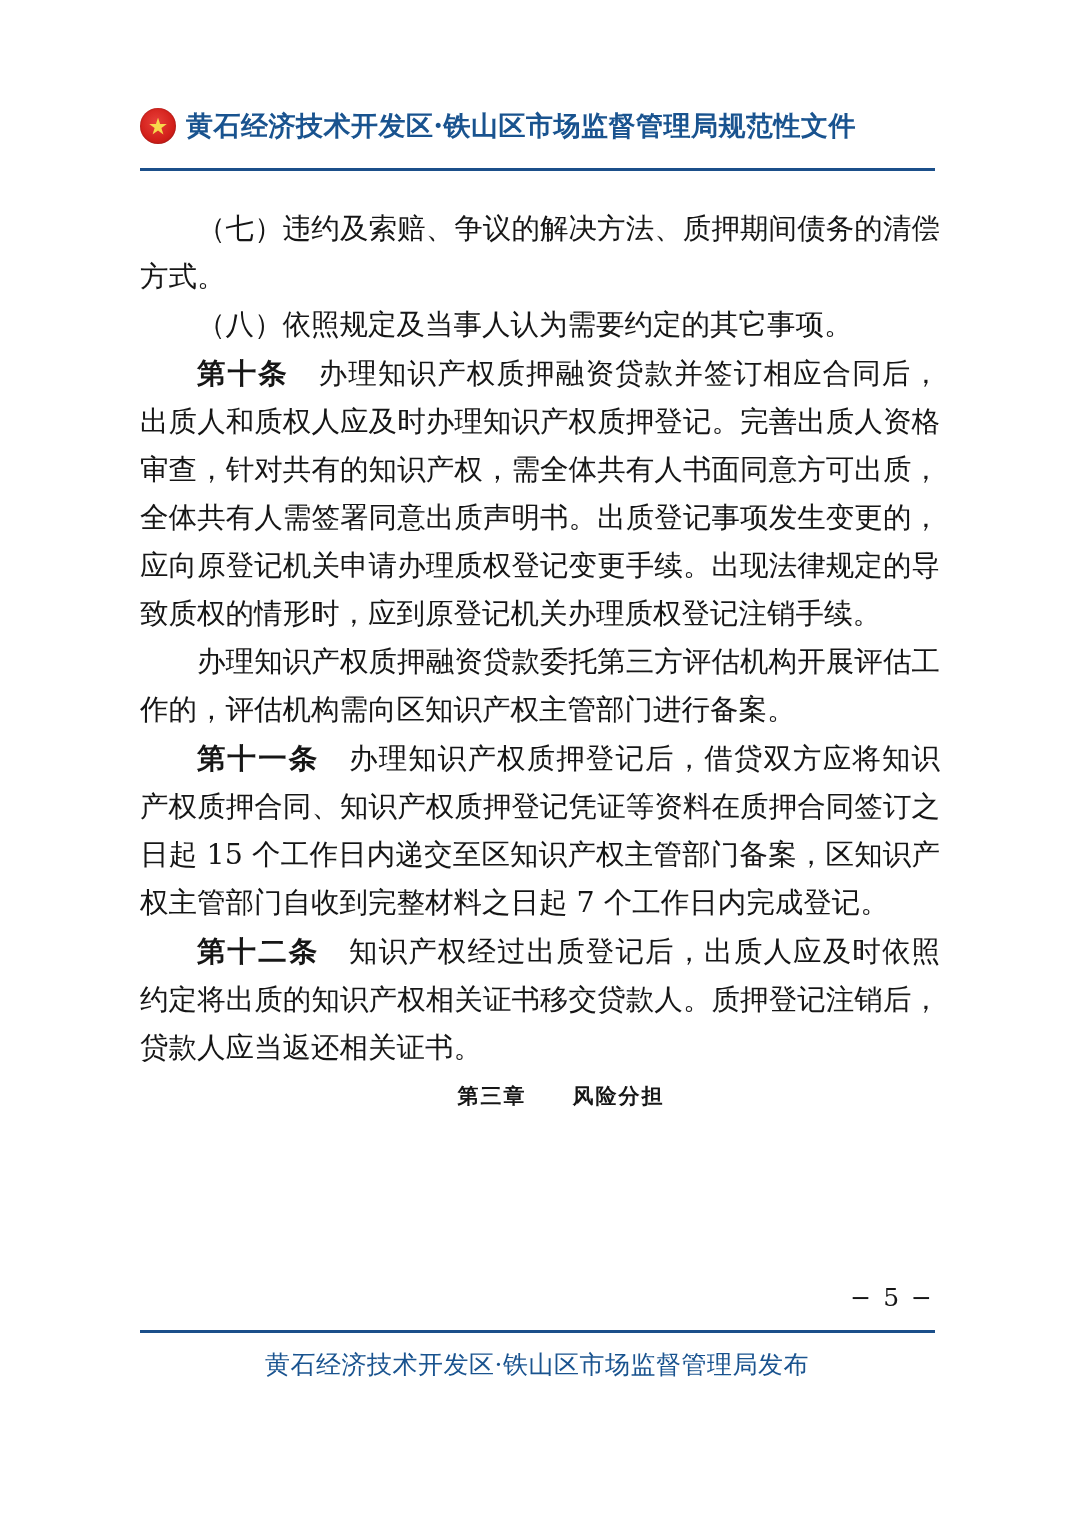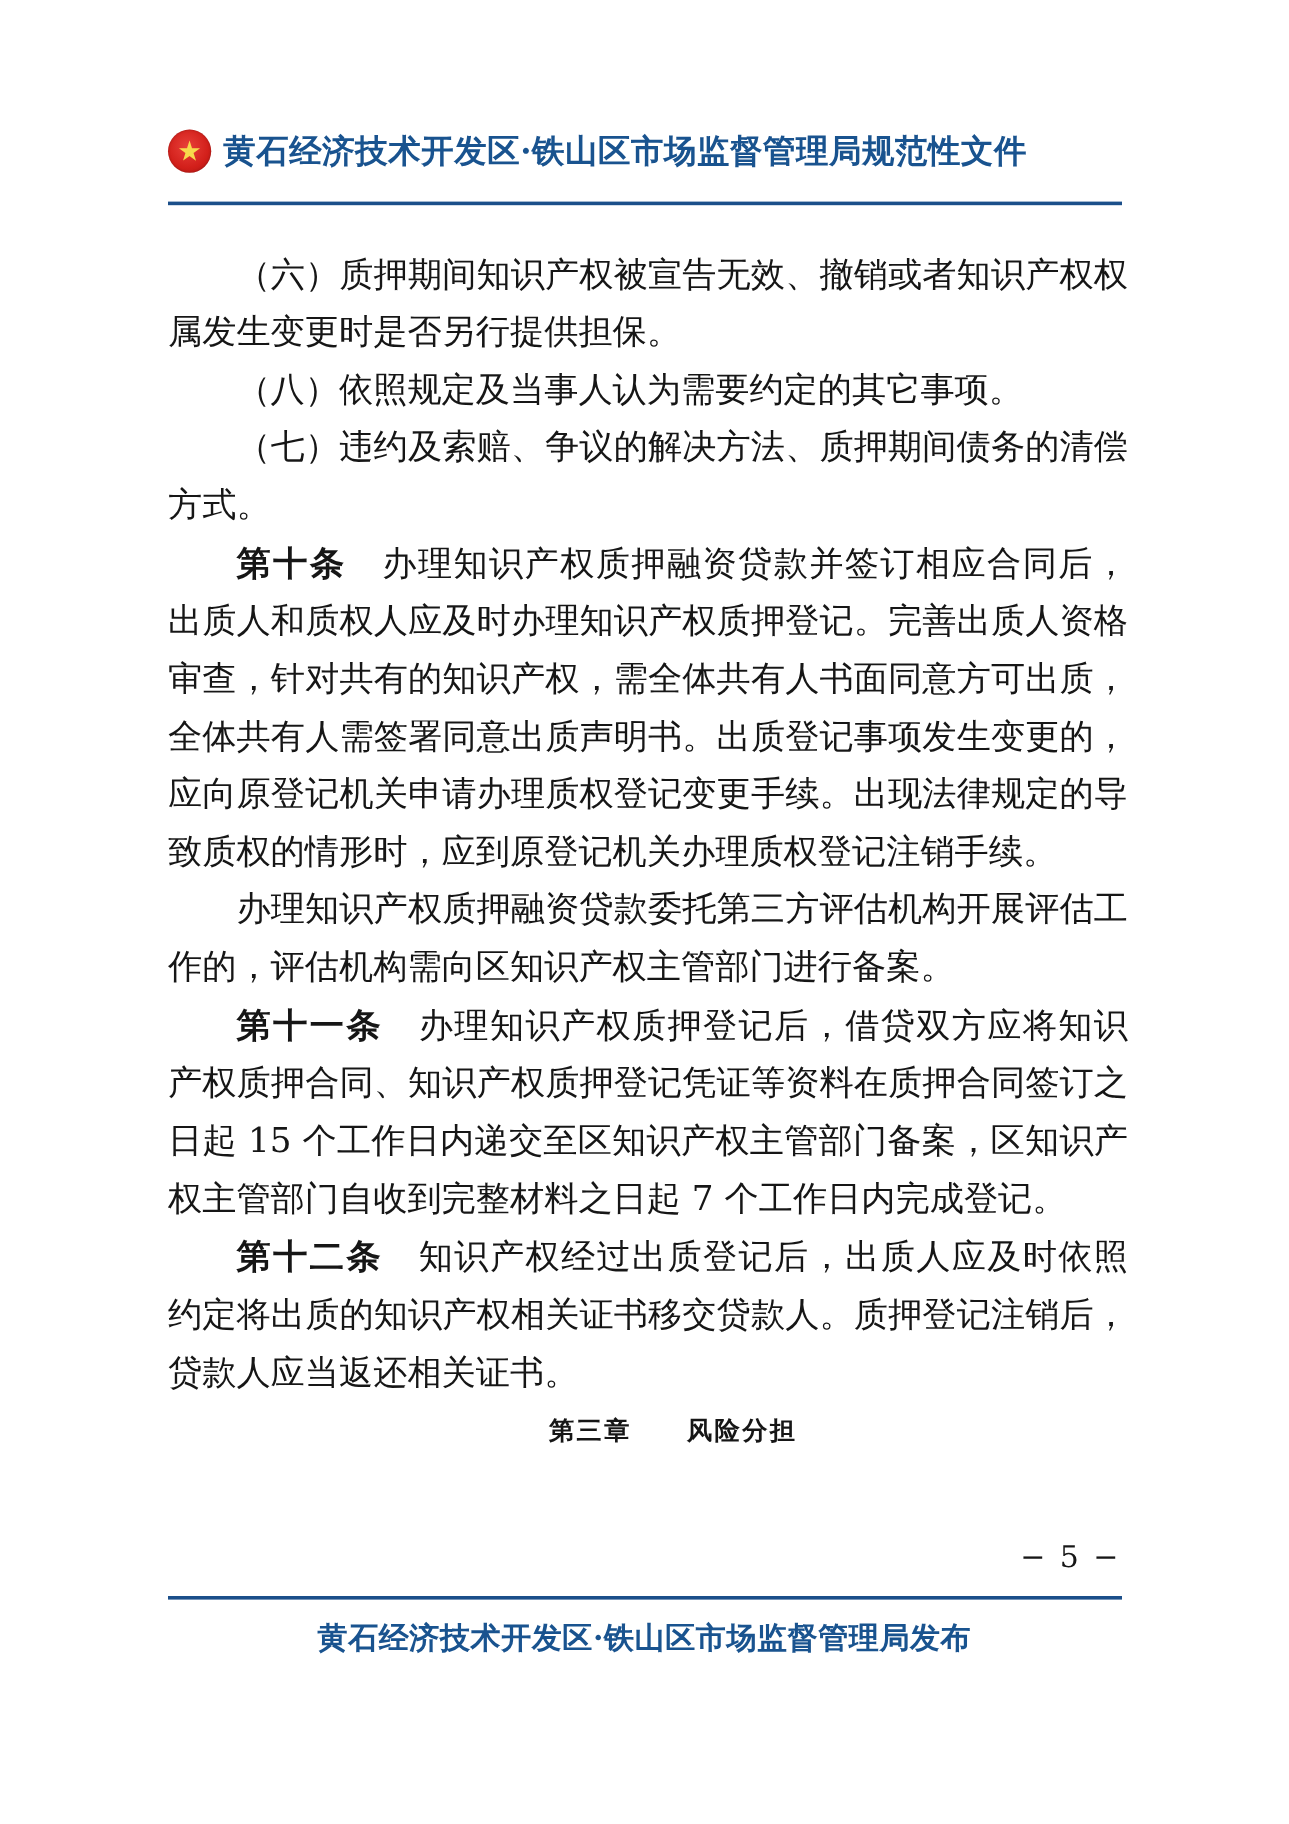--- a/index.html
+++ b/index.html
@@ -110,40 +110,39 @@
     height: 0;
     border-top: 3px solid #1b4f8a;
   }
   .footer-title {
     position: absolute;
     left: 0;
     right: 0;
     top: 1348px;
     text-align: center;
     font-size: 25px;
-    font-weight: bold;
+    font-weight: normal;
     color: #19538f;
     letter-spacing: 0.5px;
   }
 </style>
 </head>
 <body>
 
 <div class="page">
 
   <div class="header">
     <div class="emblem"></div>
     <div class="header-title">黄石经济技术开发区·铁山区市场监督管理局规范性文件</div>
   </div>
   <div class="header-rule"></div>
 
   <div class="body-text">
-    <p>（六）质押期间知识产权被宣告无效、撤销或者知识产权权属发生变更时是否另行提供担保。</p>
+    <p>（七）违约及索赔、争议的解决方法、质押期间债务的清偿方式。</p>
     <p>（八）依照规定及当事人认为需要约定的其它事项。</p>
-    <p>（七）违约及索赔、争议的解决方法、质押期间债务的清偿方式。</p>
 
     <p><span class="art-label">第十条</span>　<span>办理知识产权质押融资贷款并签订相应合同后，出质人和质权人应及时办理知识产权质押登记。完善出质人资格审查，针对共有的知识产权，需全体共有人书面同意方可出质，全体共有人需签署同意出质声明书。出质登记事项发生变更的，应向原登记机关申请办理质权登记变更手续。出现法律规定的导致质权的情形时，应到原登记机关办理质权登记注销手续。</span></p>
 
     <p>办理知识产权质押融资贷款委托第三方评估机构开展评估工作的，评估机构需向区知识产权主管部门进行备案。</p>
 
     <p><span class="art-label">第十一条</span>　<span>办理知识产权质押登记后，借贷双方应将知识产权质押合同、知识产权质押登记凭证等资料在质押合同签订之日起 15 个工作日内递交至区知识产权主管部门备案，区知识产权主管部门自收到完整材料之日起 7 个工作日内完成登记。</span></p>
 
     <p><span class="art-label">第十二条</span>　<span>知识产权经过出质登记后，出质人应及时依照约定将出质的知识产权相关证书移交贷款人。质押登记注销后，贷款人应当返还相关证书。</span></p>
 
     <p class="chapter-title">第三章　　风险分担</p>

